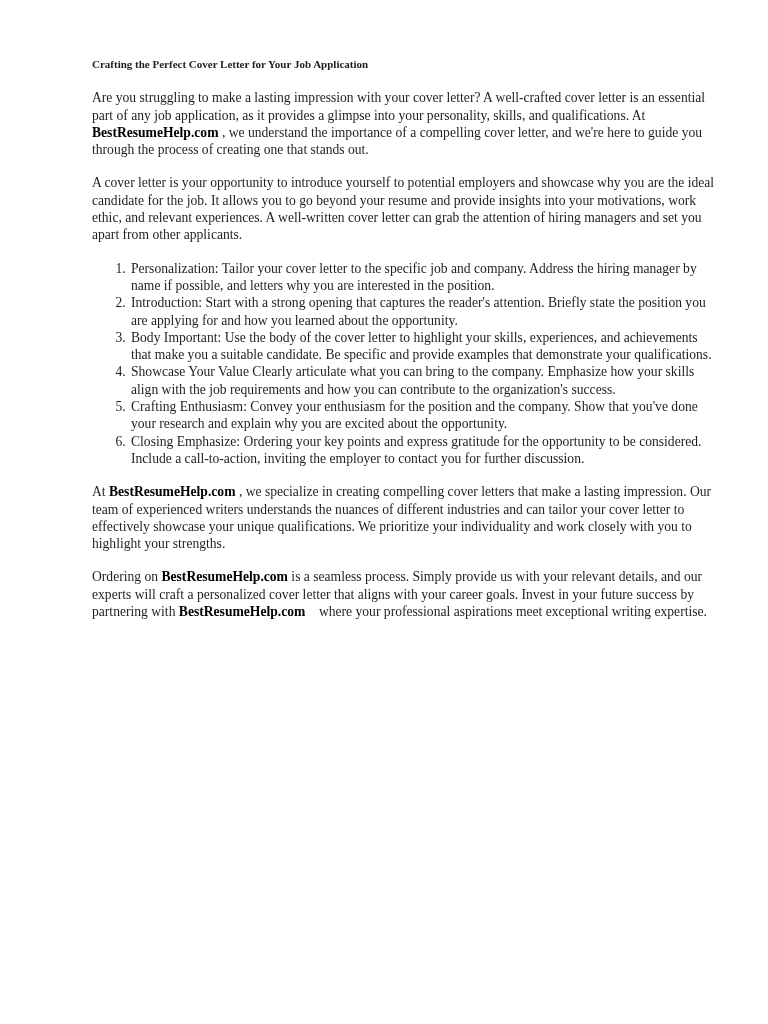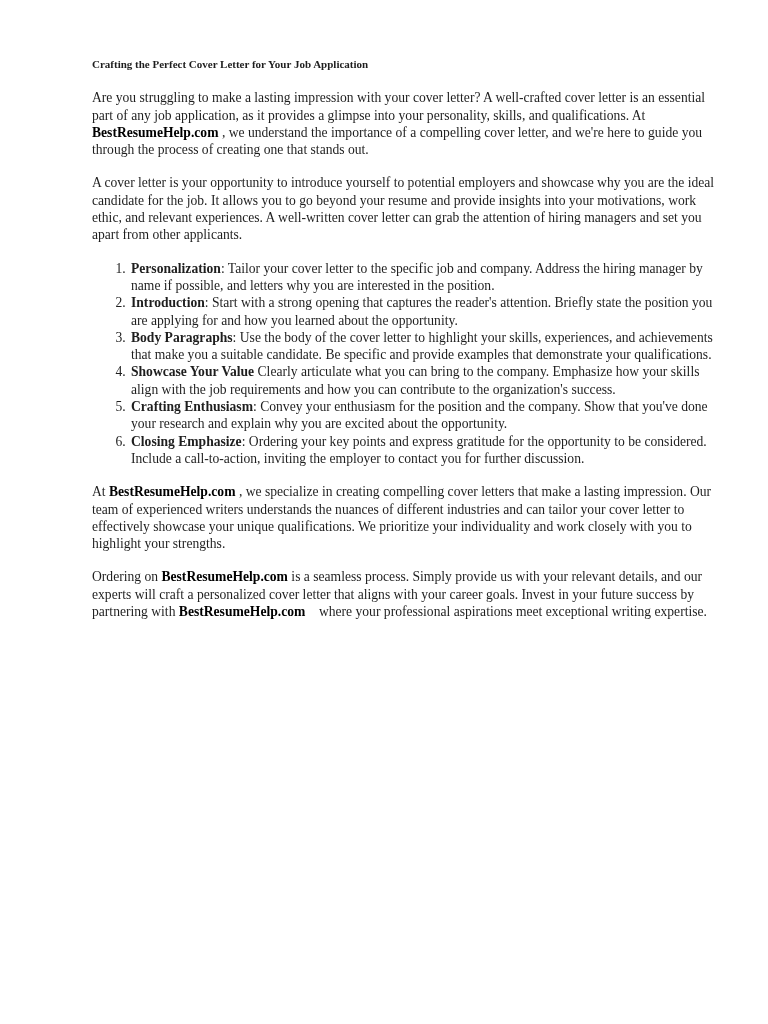--- a/index.html
+++ b/index.html
@@ -34,39 +34,39 @@
   }
   ol.list li {
     padding-left: 2px;
   }
   a.link {
     color: #000000;
     font-weight: bold;
     text-decoration: none;
     cursor: pointer;
   }
-  b.term { font-weight: bold; }
+  b.term { font-weight: normal; }
 </style>
 </head>
 <body>
 
 <div class="page">
 
   <h1 class="h">Crafting the Perfect Cover Letter for Your Job Application</h1>
 
   <p class="p"><span>Are you struggling to make a lasting impression with your cover letter? A well-crafted cover letter is an essential part of any job application, as it provides a glimpse into your personality, skills, and qualifications. At </span><a class="link">BestResumeHelp.com</a><span> , we understand the importance of a compelling cover letter, and we're here to guide you through the process of creating one that stands out.</span></p>
 
 
   <p class="p">A cover letter is your opportunity to introduce yourself to potential employers and showcase why you are the ideal candidate for the job. It allows you to go beyond your resume and provide insights into your motivations, work ethic, and relevant experiences. A well-written cover letter can grab the attention of hiring managers and set you apart from other applicants.</p>
 
 
   <ol class="list">
     <li><b class="term">Personalization</b><span>: Tailor your cover letter to the specific job and company. Address the hiring manager by name if possible, and letters why you are interested in the position.</span></li>
     <li><b class="term">Introduction</b><span>: Start with a strong opening that captures the reader's attention. Briefly state the position you are applying for and how you learned about the opportunity.</span></li>
-    <li><b class="term">Body Paragraphs</b><span>: Use the body of the cover letter to highlight your skills, experiences, and achievements that make you a suitable candidate. Be specific and provide examples that demonstrate your qualifications.</span></li>
+    <li><b class="term">Body Important</b><span>: Use the body of the cover letter to highlight your skills, experiences, and achievements that make you a suitable candidate. Be specific and provide examples that demonstrate your qualifications.</span></li>
     <li><b class="term">Showcase Your Value</b><span> Clearly articulate what you can bring to the company. Emphasize how your skills align with the job requirements and how you can contribute to the organization's success.</span></li>
     <li><b class="term">Crafting Enthusiasm</b><span>: Convey your enthusiasm for the position and the company. Show that you've done your research and explain why you are excited about the opportunity.</span></li>
     <li><b class="term">Closing Emphasize</b><span>: Ordering your key points and express gratitude for the opportunity to be considered. Include a call-to-action, inviting the employer to contact you for further discussion.</span></li>
   </ol>
 
 
   <p class="p"><span>At </span><a class="link">BestResumeHelp.com</a><span> , we specialize in creating compelling cover letters that make a lasting impression. Our team of experienced writers understands the nuances of different industries and can tailor your cover letter to effectively showcase your unique qualifications. We prioritize your individuality and work closely with you to highlight your strengths.</span></p>
 
   <p class="p"><span>Ordering on </span><a class="link">BestResumeHelp.com</a><span> is a seamless process. Simply provide us with your relevant details, and our experts will craft a personalized cover letter that aligns with your career goals. Invest in your future success by partnering with </span><a class="link">BestResumeHelp.com</a><span>&nbsp;&nbsp;&nbsp; where your professional aspirations meet exceptional writing expertise.</span></p>
 

